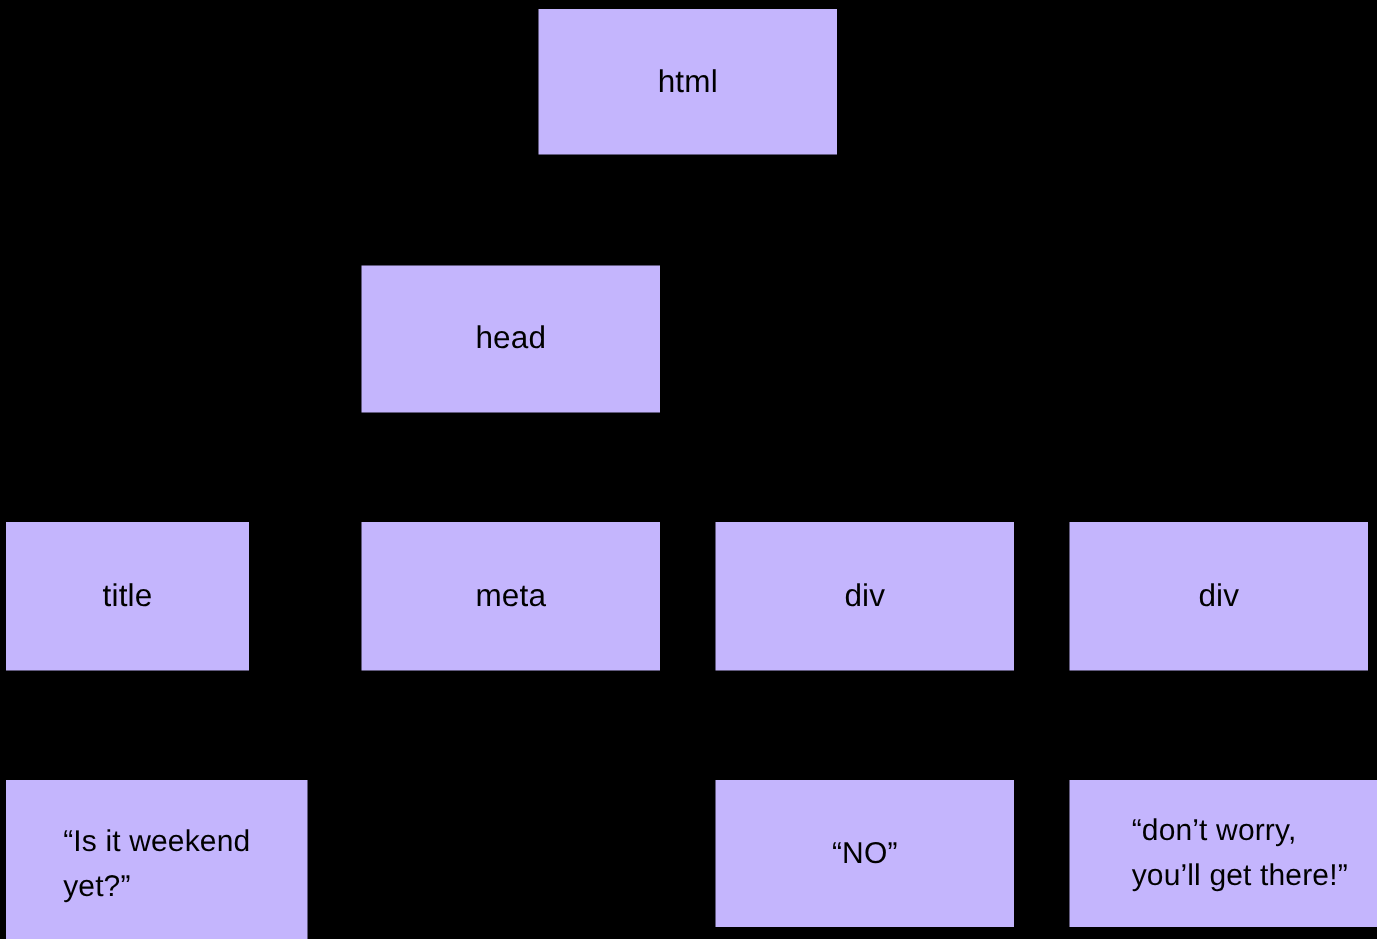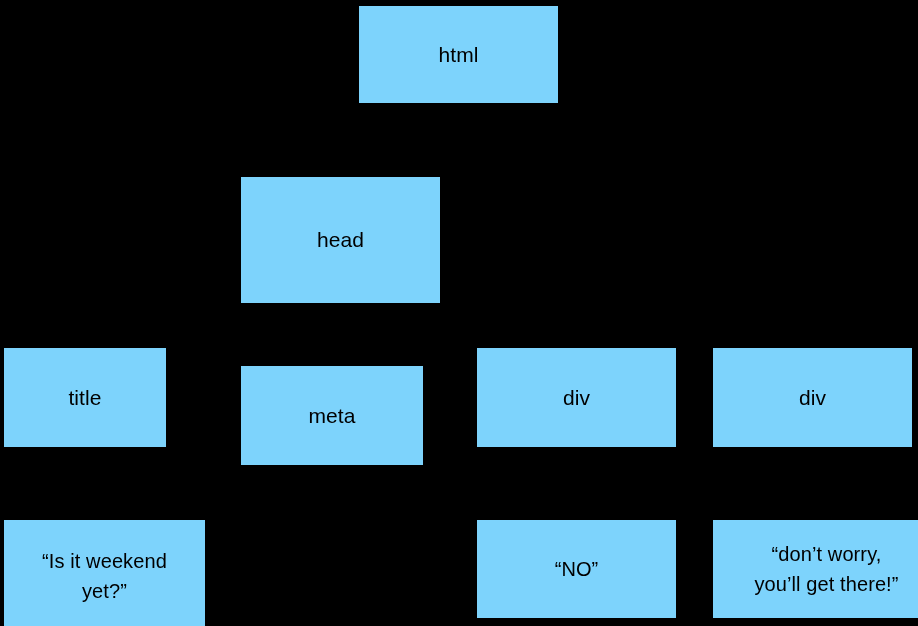--- a/index.html
+++ b/index.html
@@ -19,49 +19,49 @@
   #diagram-canvas {
     position: absolute;
     left: 0;
     top: 0;
     width: 918px;
     height: 626px;
     background: #000000;
   }
   .node-box {
     position: absolute;
-    background: #7dd3fc;
+    background: #c4b5fd;
     color: #000000;
     display: flex;
     align-items: center;
     justify-content: center;
-    text-align: center;
+    text-align: left;
     box-sizing: border-box;
     padding: 2px 8px;
   }
   .node-label {
     font-family: "Liberation Sans", sans-serif;
     font-size: 21px;
     line-height: 28px;
     color: #000000;
     white-space: pre-line;
     letter-spacing: 0.1px;
   }
   .node-box.text-node .node-label {
     font-size: 20px;
     line-height: 30px;
   }
   
   .n-html   { left: 359px; top: 6px;   width: 199px; height: 97px; }
   
-  .n-head   { left: 241px; top: 177px; width: 199px; height: 126px; }
+  .n-head   { left: 241px; top: 177px; width: 199px; height: 98px; }
   .n-body   { left: 477px; top: 177px; width: 199px; height: 98px; }
   
   .n-title  { left: 4px;   top: 348px; width: 162px; height: 99px; }
-  .n-meta   { left: 241px; top: 366px; width: 182px; height: 99px; }
+  .n-meta   { left: 241px; top: 348px; width: 199px; height: 99px; }
   .n-div1   { left: 477px; top: 348px; width: 199px; height: 99px; }
   .n-div2   { left: 713px; top: 348px; width: 199px; height: 99px; }
   
   .n-txt1   { left: 4px;   top: 520px; width: 201px; height: 111px; }
   .n-txt2   { left: 477px; top: 520px; width: 199px; height: 98px; }
   .n-txt3   { left: 713px; top: 520px; width: 227px; height: 98px; }
 </style>
 </head>
 <body>
 

